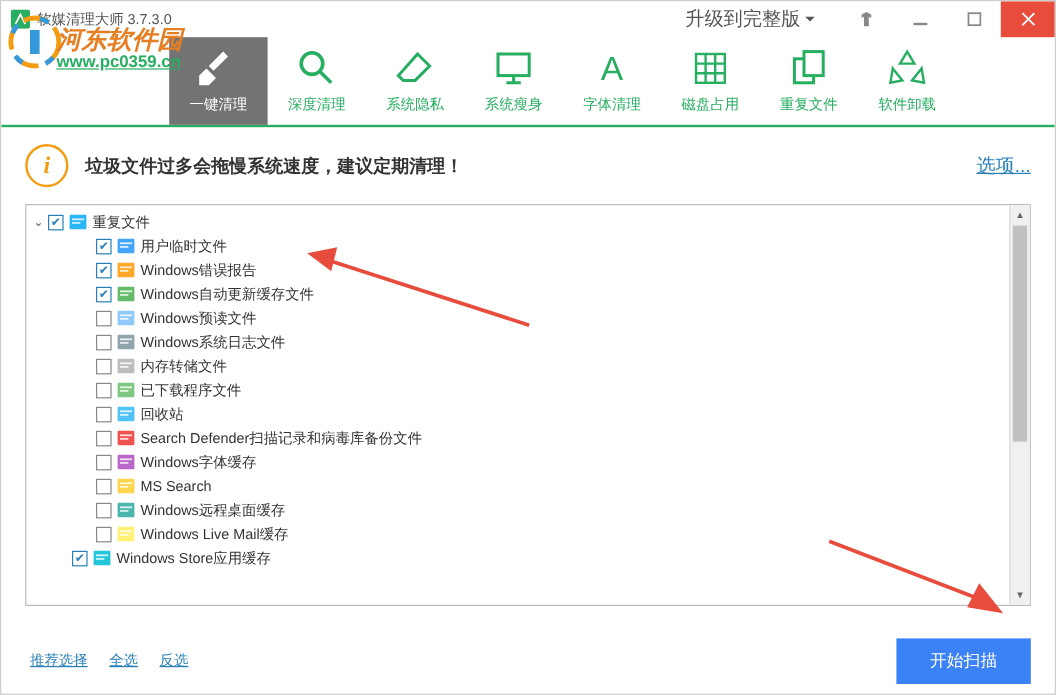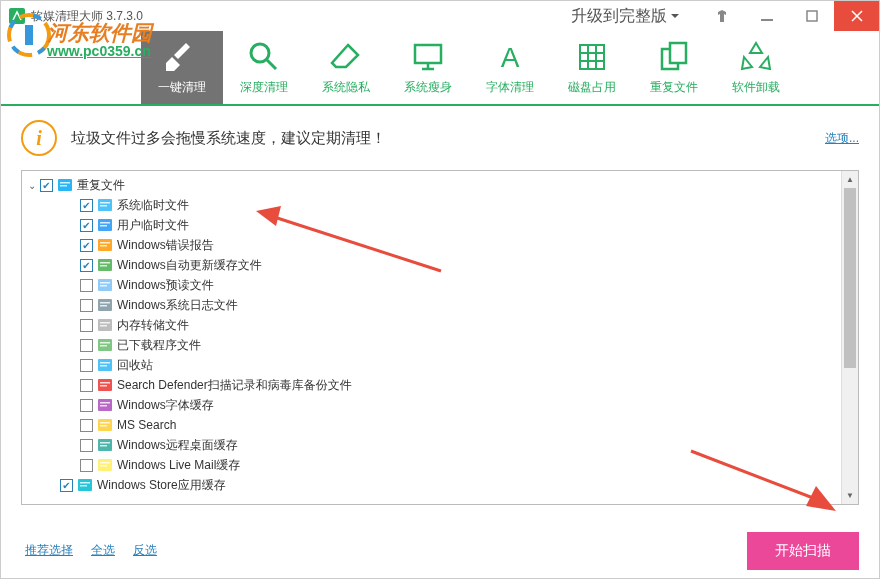--- a/index.html
+++ b/index.html
@@ -15,42 +15,42 @@
 .win-btn.close { background: #e74c3c; }
 .win-btn svg { width: 12px; height: 12px; }
 
 .toolbar { height: 75px; display: flex; padding: 0 0 0 140px; border-bottom: 2px solid #27ae60; }
 .tool { width: 82px; display: flex; flex-direction: column; align-items: center; justify-content: center; cursor: pointer; color: #27ae60; font-size: 12px; }
 .tool.active { background: #737373; color: #fff; }
 .tool .tool-icon { width: 36px; height: 36px; margin-bottom: 4px; }
 
 .info-bar { display: flex; align-items: center; padding: 14px 20px; }
 .info-circle { width: 36px; height: 36px; border: 2px solid #f39c12; border-radius: 50%; display: flex; align-items: center; justify-content: center; color: #f39c12; font-size: 20px; font-weight: bold; font-style: italic; font-family: serif; margin-right: 14px; }
-.info-text { font-size: 15px; font-weight: normal; color: #333; flex: 1; }
-.options-link { color: #2980b9; font-size: 12px; text-decoration: underline; cursor: pointer; }
+.info-text { font-size: 15px; font-weight: bold; color: #333; flex: 1; }
+.options-link { color: #2980b9; font-size: 16px; text-decoration: underline; cursor: pointer; }
 
 .tree-container { margin: 0 20px; border: 1px solid #bbb; height: 335px; position: relative; display: flex; }
 .tree { flex: 1; overflow-y: auto; padding: 4px 0; font-size: 12px; }
 .tree-item { display: flex; align-items: center; height: 20px; padding-left: 24px; white-space: nowrap; }
 .tree-item.root { padding-left: 6px; }
 .tree-item.last { padding-left: 38px; }
 .expander { width: 12px; color: #666; font-size: 10px; cursor: pointer; }
 .cb { width: 13px; height: 13px; border: 1px solid #888; margin-right: 4px; display: inline-flex; align-items: center; justify-content: center; font-size: 10px; cursor: pointer; }
 .cb.checked { border-color: #2980b9; color: #2980b9; }
 .cb.checked::after { content: "✔"; }
 .item-icon { width: 16px; height: 16px; margin-right: 4px; display: inline-flex; align-items: center; justify-content: center; font-size: 11px; }
 .item-label { color: #333; }
 .scrollbar { width: 17px; background: #f0f0f0; border-left: 1px solid #ddd; display: flex; flex-direction: column; }
 .scroll-arrow { height: 17px; display: flex; align-items: center; justify-content: center; font-size: 8px; color: #666; cursor: pointer; }
 .scroll-thumb { background: #c0c0c0; height: 180px; margin: 0 2px; cursor: pointer; }
 .scroll-track { flex: 1; }
 
 .footer { position: absolute; bottom: 0; left: 4px; right: 0; height: 55px; display: flex; align-items: center; padding: 0 20px; }
 .footer-link { color: #2980b9; font-size: 12px; margin-right: 18px; cursor: pointer; text-decoration: underline; }
-.scan-btn { margin-left: auto; background: #ec4899; color: #fff; padding: 10px 28px; font-size: 14px; cursor: pointer; border: none; }
+.scan-btn { margin-left: auto; background: #3b82f6; color: #fff; padding: 10px 28px; font-size: 14px; cursor: pointer; border: none; }
 
 .watermark { position: absolute; top: 8px; left: 4px; pointer-events: none; z-index: 100; }
 .watermark .wm-logo { width: 48px; height: 48px; position: absolute; top: 2px; left: 0; }
 .watermark .wm-text { position: absolute; top: 10px; left: 42px; color: #e67e22; font-size: 21px; font-weight: bold; font-style: italic; white-space: nowrap; }
 .watermark .wm-url { position: absolute; top: 34px; left: 42px; color: #27ae60; font-size: 14px; font-weight: bold; white-space: nowrap; text-decoration: underline; }
 
 .arrow-overlay { position: absolute; pointer-events: none; z-index: 50; }
 </style>
 </head>
 <body>
@@ -172,31 +172,20 @@
             <rect x="3" y="5" width="10" height="1.5" fill="#fff" opacity="0.8"></rect>
             <rect x="3" y="8" width="7" height="1.5" fill="#fff" opacity="0.8"></rect>
           </svg>
         </span>
         <span class="item-label">重复文件</span>
       </div>
       <div class="tree-item" style="padding-left:58px">
         <span class="cb checked"></span>
         <span class="item-icon">
           <svg width="16" height="16" viewBox="0 0 16 16">
-            <rect x="1" y="2" width="14" height="12" rx="1" fill="#4fc3f7"></rect>
-            <rect x="3" y="5" width="10" height="1.5" fill="#fff" opacity="0.8"></rect>
-            <rect x="3" y="8" width="7" height="1.5" fill="#fff" opacity="0.8"></rect>
-          </svg>
-        </span>
-        <span class="item-label">系统临时文件</span>
-      </div>
-      <div class="tree-item" style="padding-left:58px">
-        <span class="cb checked"></span>
-        <span class="item-icon">
-          <svg width="16" height="16" viewBox="0 0 16 16">
             <rect x="1" y="2" width="14" height="12" rx="1" fill="#42a5f5"></rect>
             <rect x="3" y="5" width="10" height="1.5" fill="#fff" opacity="0.8"></rect>
             <rect x="3" y="8" width="7" height="1.5" fill="#fff" opacity="0.8"></rect>
           </svg>
         </span>
         <span class="item-label">用户临时文件</span>
       </div>
       <div class="tree-item" style="padding-left:58px">
         <span class="cb checked"></span>
         <span class="item-icon">

